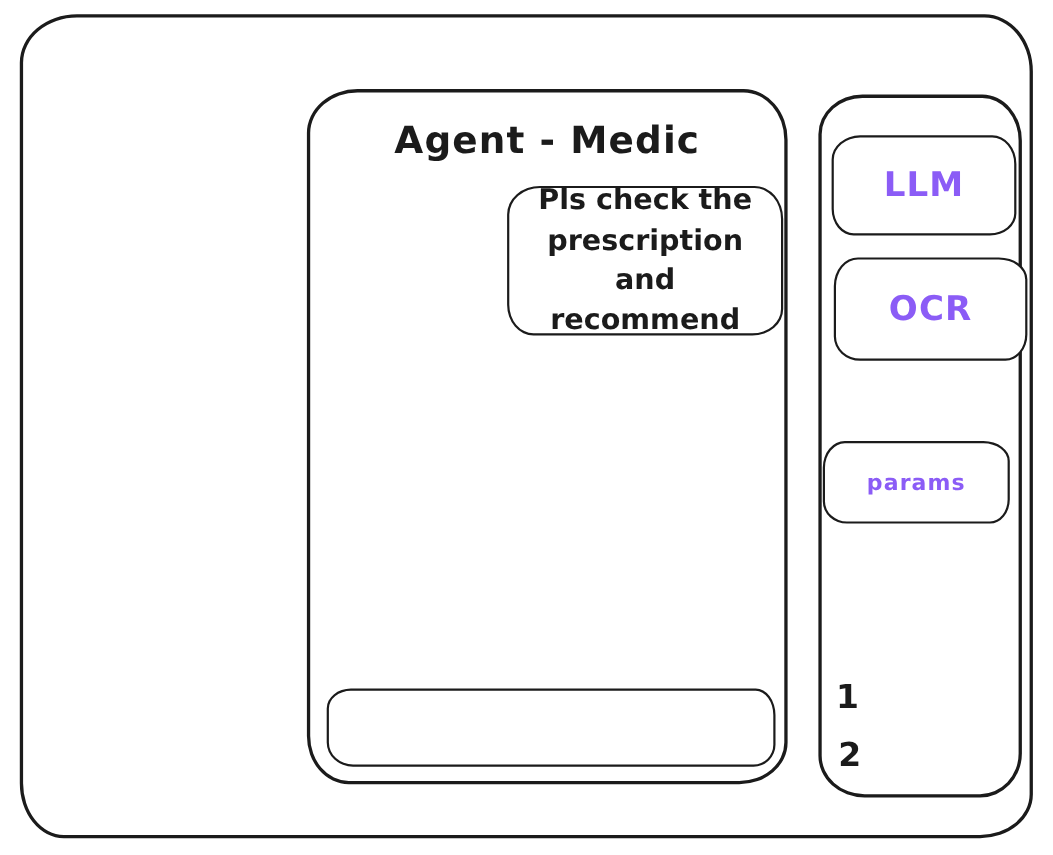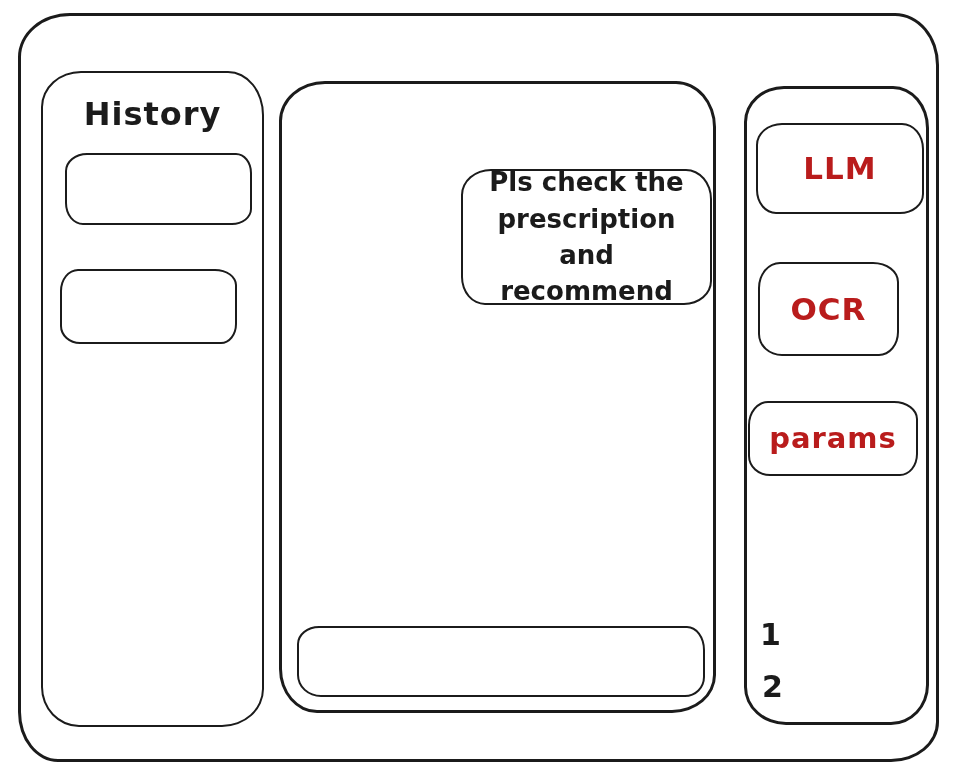--- a/index.html
+++ b/index.html
@@ -116,41 +116,40 @@
   .tool {
     position: absolute;
     display: flex;
     align-items: center;
     justify-content: center;
     background: #ffffff;
     border: 2.5px solid #1b1b1b;
     font-family: "DejaVu Sans", sans-serif;
     font-size: 31px;
     font-weight: 600;
-    color: #b91c1c;
+    color: #8b5cf6;
     letter-spacing: 1px;
     line-height: 1.25;
     cursor: pointer;
     padding: 4px 8px;
   }
   .tool-llm {
     left: 9px; top: 34px;
     width: 168px; height: 91px;
     border-radius: 26px 22px 24px 20px / 22px 26px 20px 24px;
   }
   .tool-ocr {
     left: 11px; top: 145px;
-    width: 141px; height: 94px;
+    width: 176px; height: 94px;
     border-radius: 22px 26px 20px 24px / 26px 20px 24px 22px;
-    margin-top: 28px;
   }
   .tool-params {
     left: 1px; top: 312px;
     width: 170px; height: 75px;
-    font-size: 29px;
+    font-size: 20px;
     border-radius: 20px 24px 18px 22px / 24px 18px 22px 20px;
   }
   .tool-docsource {
     left: 7px; top: 425px;
     width: 169px; height: 122px;
     font-size: 29px;
     border-radius: 34px 28px 30px 26px / 28px 34px 26px 30px;
   }
   .doc-num {
     position: absolute;
@@ -159,27 +158,23 @@
   }
   .doc-num-1 { left: 13px; top: 528px; }
   .doc-num-2 { left: 15px; top: 580px; }
 </style>
 </head>
 <body>
 
 <div class="app">
   <div class="frame sketch">
 
-    <aside class="panel-left sketch">
-      <div class="history-title">History</div>
-      <div class="hist-item hist-item-1 sketch"></div>
-      <div class="hist-item hist-item-2 sketch"></div>
-    </aside>
 
     <main class="panel-center sketch">
+      <div class="chat-title">Agent - Medic</div>
 
       <div class="bubble bubble-user sketch">
         <span>Pls check the prescription and recommend</span>
       </div>
 
 
       <input class="chat-input" type="text" placeholder="" style="">
     </main>
 
     <aside class="panel-right sketch">

